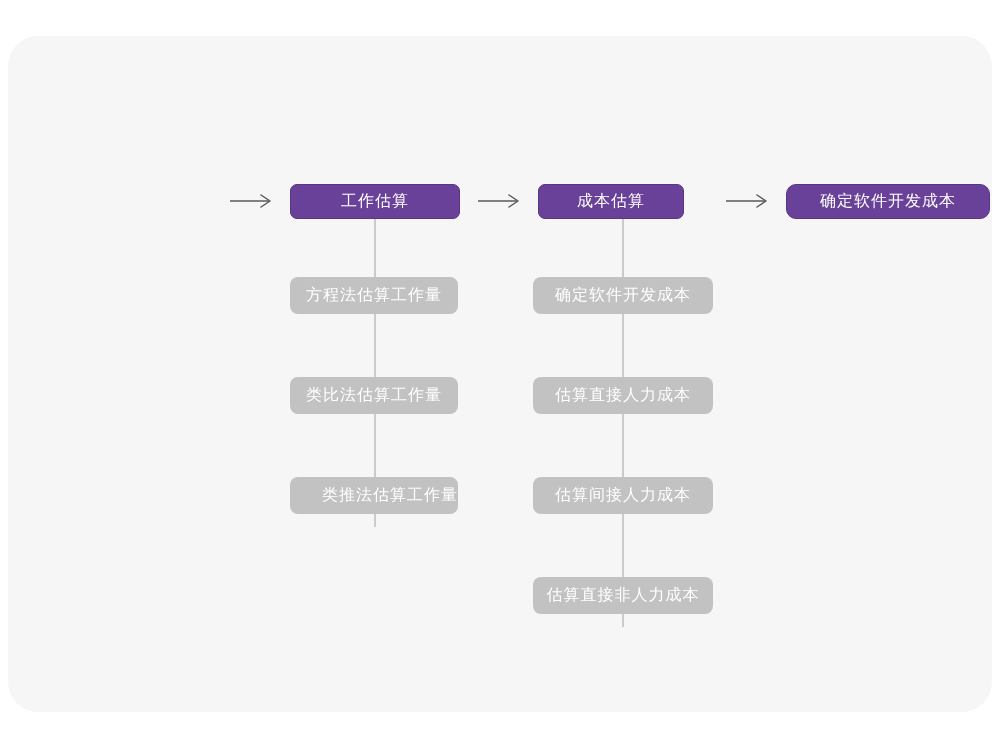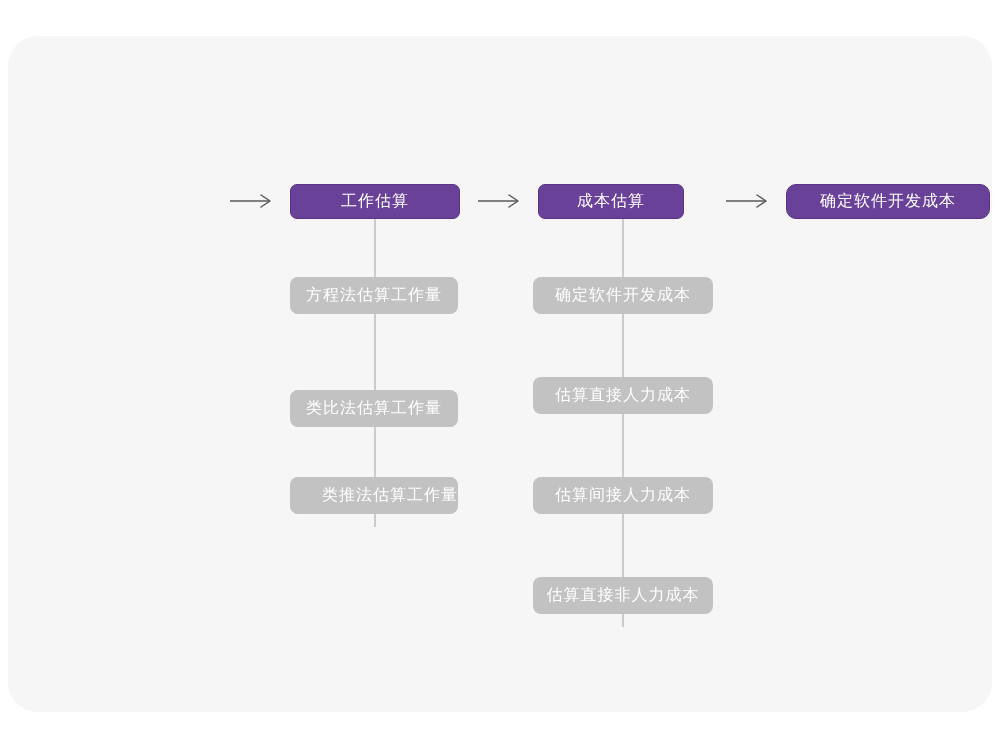--- a/index.html
+++ b/index.html
@@ -80,21 +80,21 @@
   #step-3 { left: 778px; top: 148px; width: 204px; border-radius: 10px; }
 
   #arrow-0 { left: 221px; top: 157px; }
   #arrow-1 { left: 469px; top: 157px; }
   #arrow-2 { left: 717px; top: 157px; }
 
   #vline-work { left: 366px; top: 183px; height: 308px; }
   #vline-cost { left: 614px; top: 183px; height: 408px; }
 
   #work-0 { left: 282px; top: 241px; width: 168px; }
-  #work-1 { left: 282px; top: 341px; width: 168px; margin-top: 13px; }
+  #work-1 { left: 282px; top: 341px; width: 168px; }
   #work-2 { left: 282px; top: 441px; width: 168px; padding-left: 32px; }
 
   #cost-0 { left: 525px; top: 241px; width: 180px; }
   #cost-1 { left: 525px; top: 341px; width: 180px; }
   #cost-2 { left: 525px; top: 441px; width: 180px; }
   #cost-3 { left: 525px; top: 541px; width: 180px; }
 </style>
 </head>
 <body>
 

